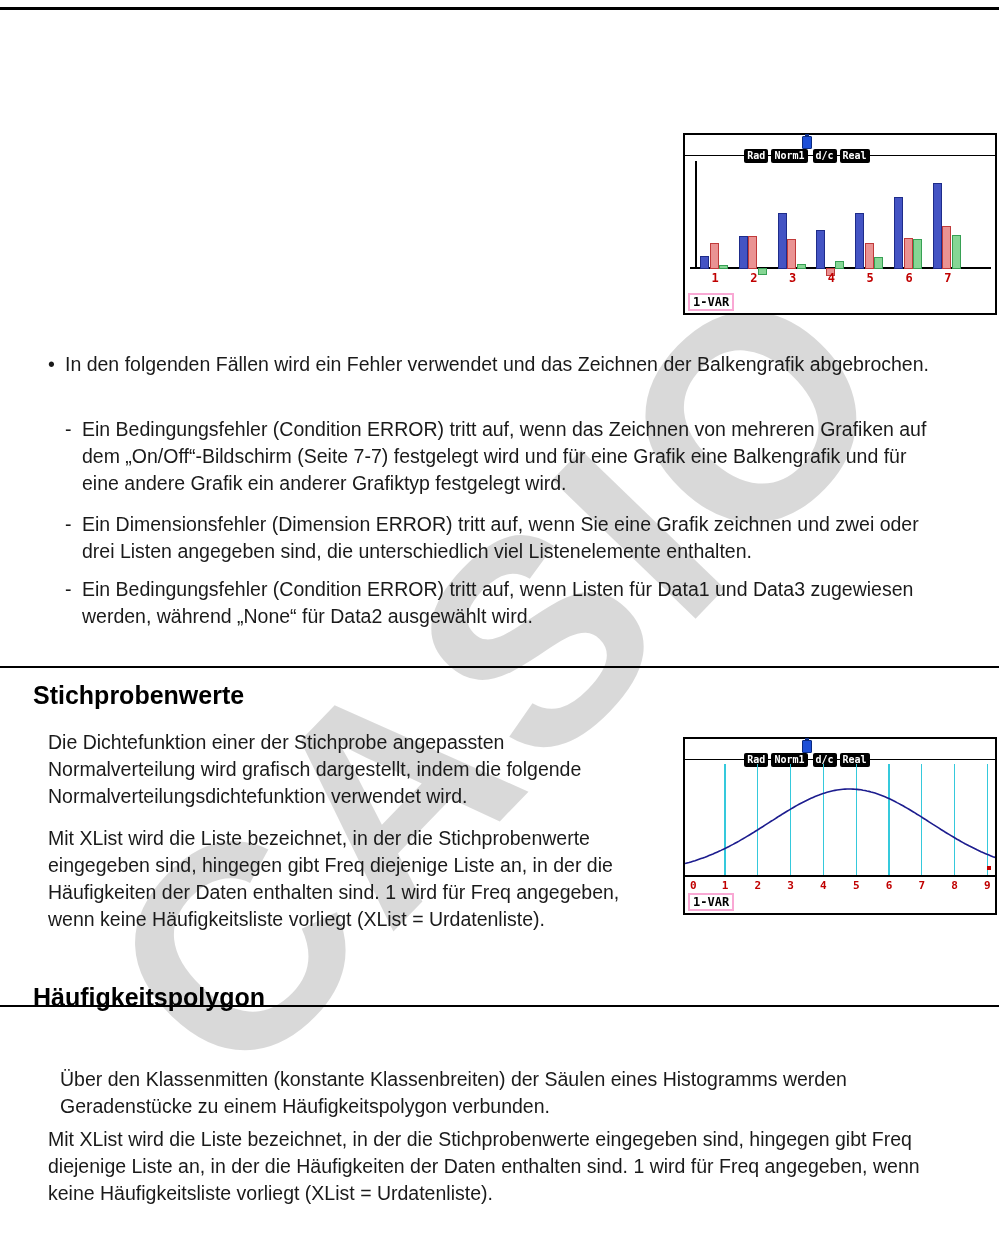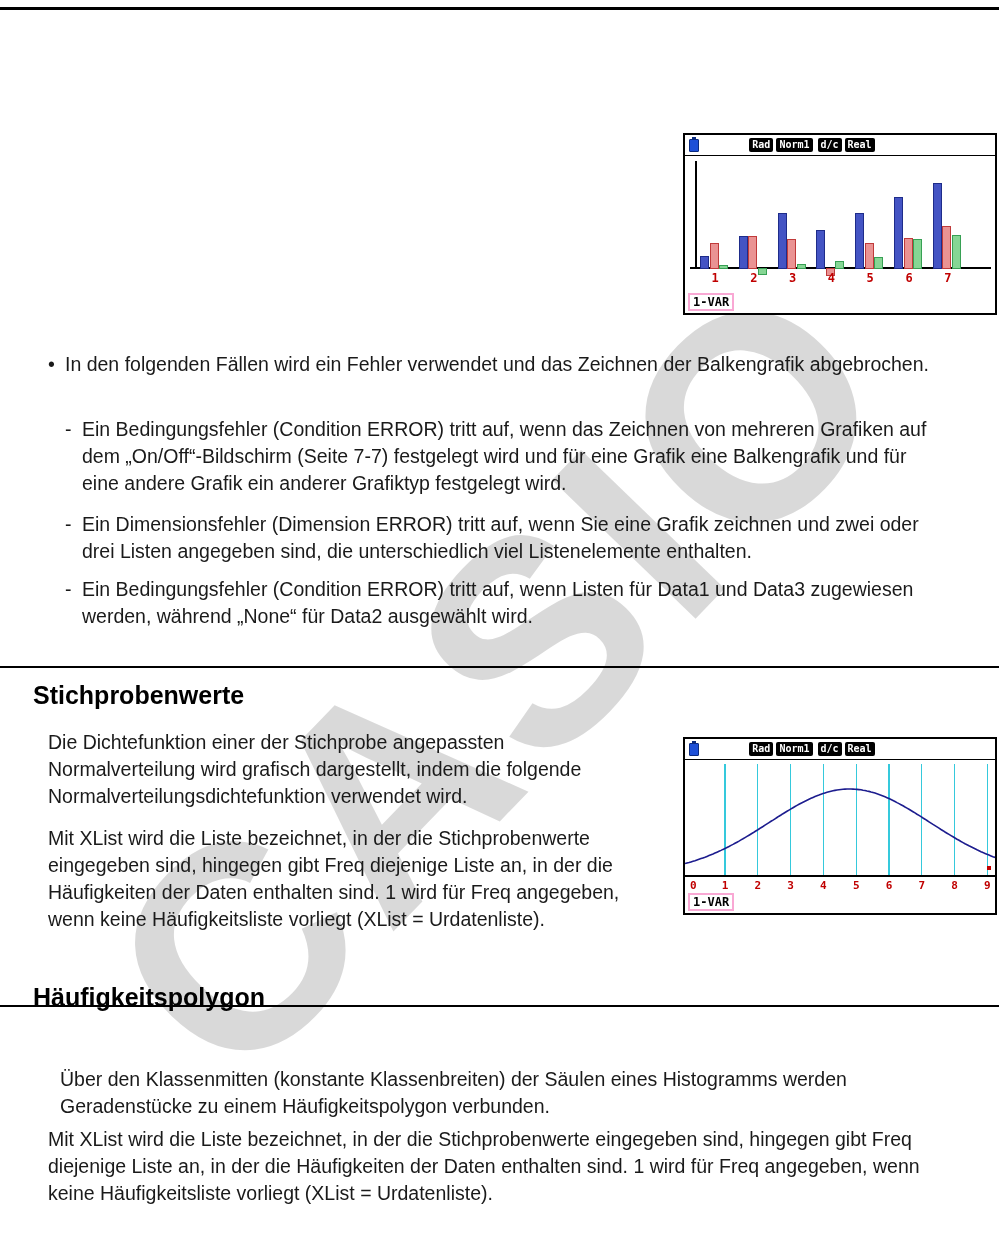--- a/index.html
+++ b/index.html
@@ -34,20 +34,21 @@
   }
   .screen {
     position:absolute; z-index:1;
     border:2px solid #000; background:#fff;
   }
   .statusbar {
     height:21px; border-bottom:1px solid #000;
     display:flex; align-items:center;
     padding:0 70px 0 4px;
     background:#fff;
+    flex-direction:column;
   }
   .battery {
     width:10px; height:13px; margin-top:1px;
     background:#1d4fd7; border:1px solid #0a2a80; border-radius:1px;
     position:relative; flex:0 0 auto;
   }
   .battery::before {
     content:""; position:absolute; top:-3px; left:2px;
     width:4px; height:2px; background:#0a2a80;
   }

